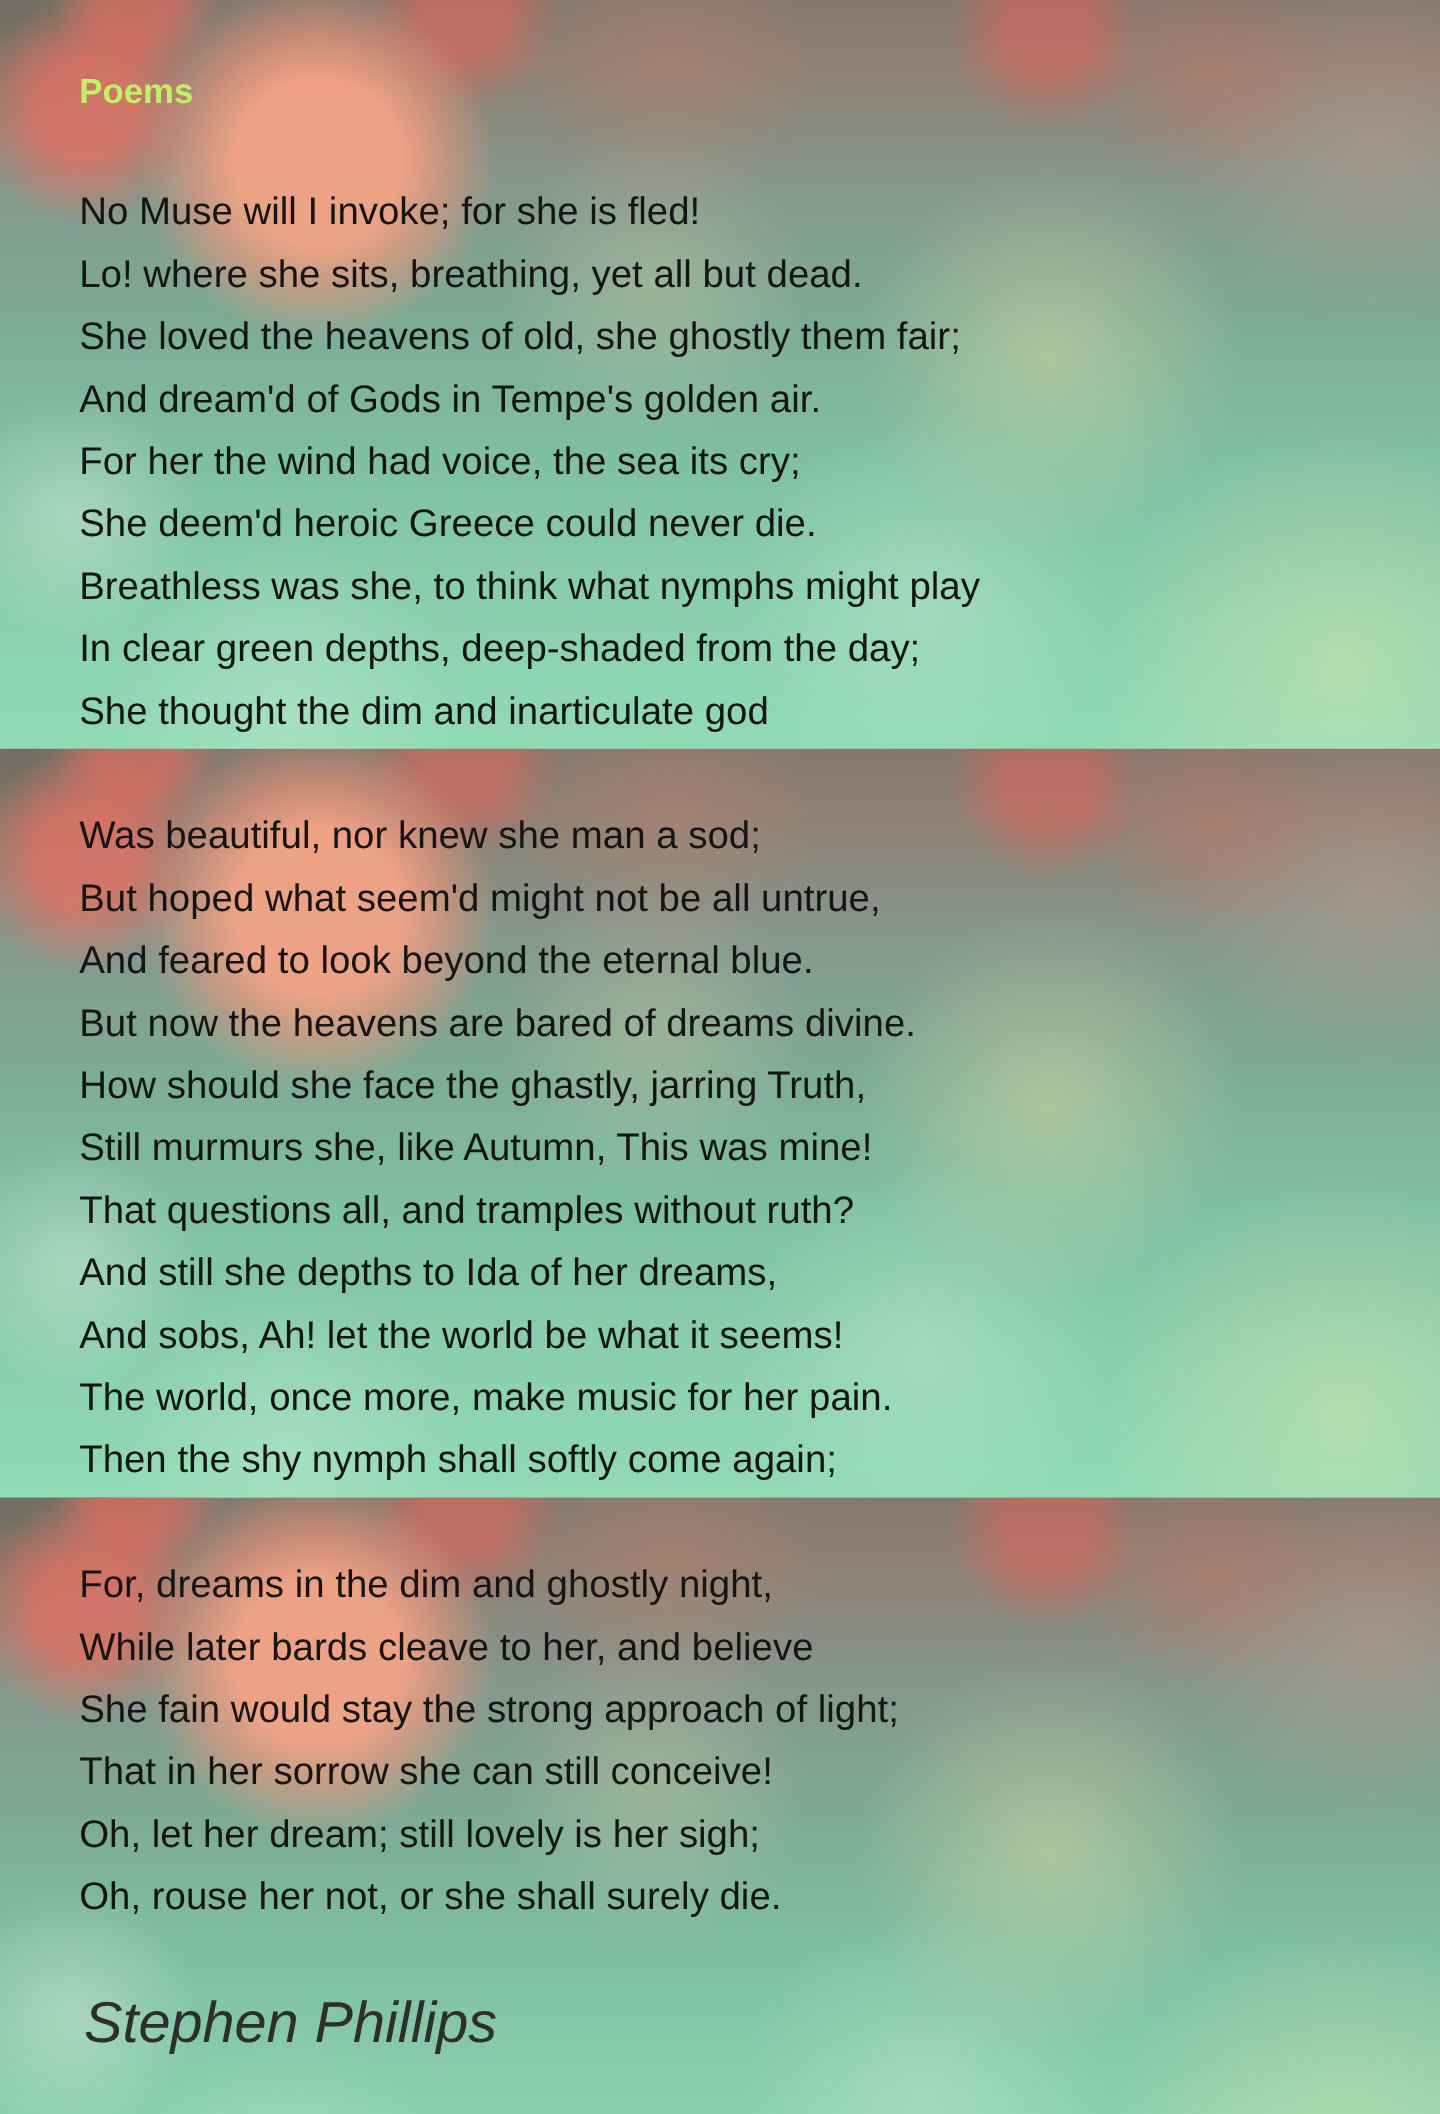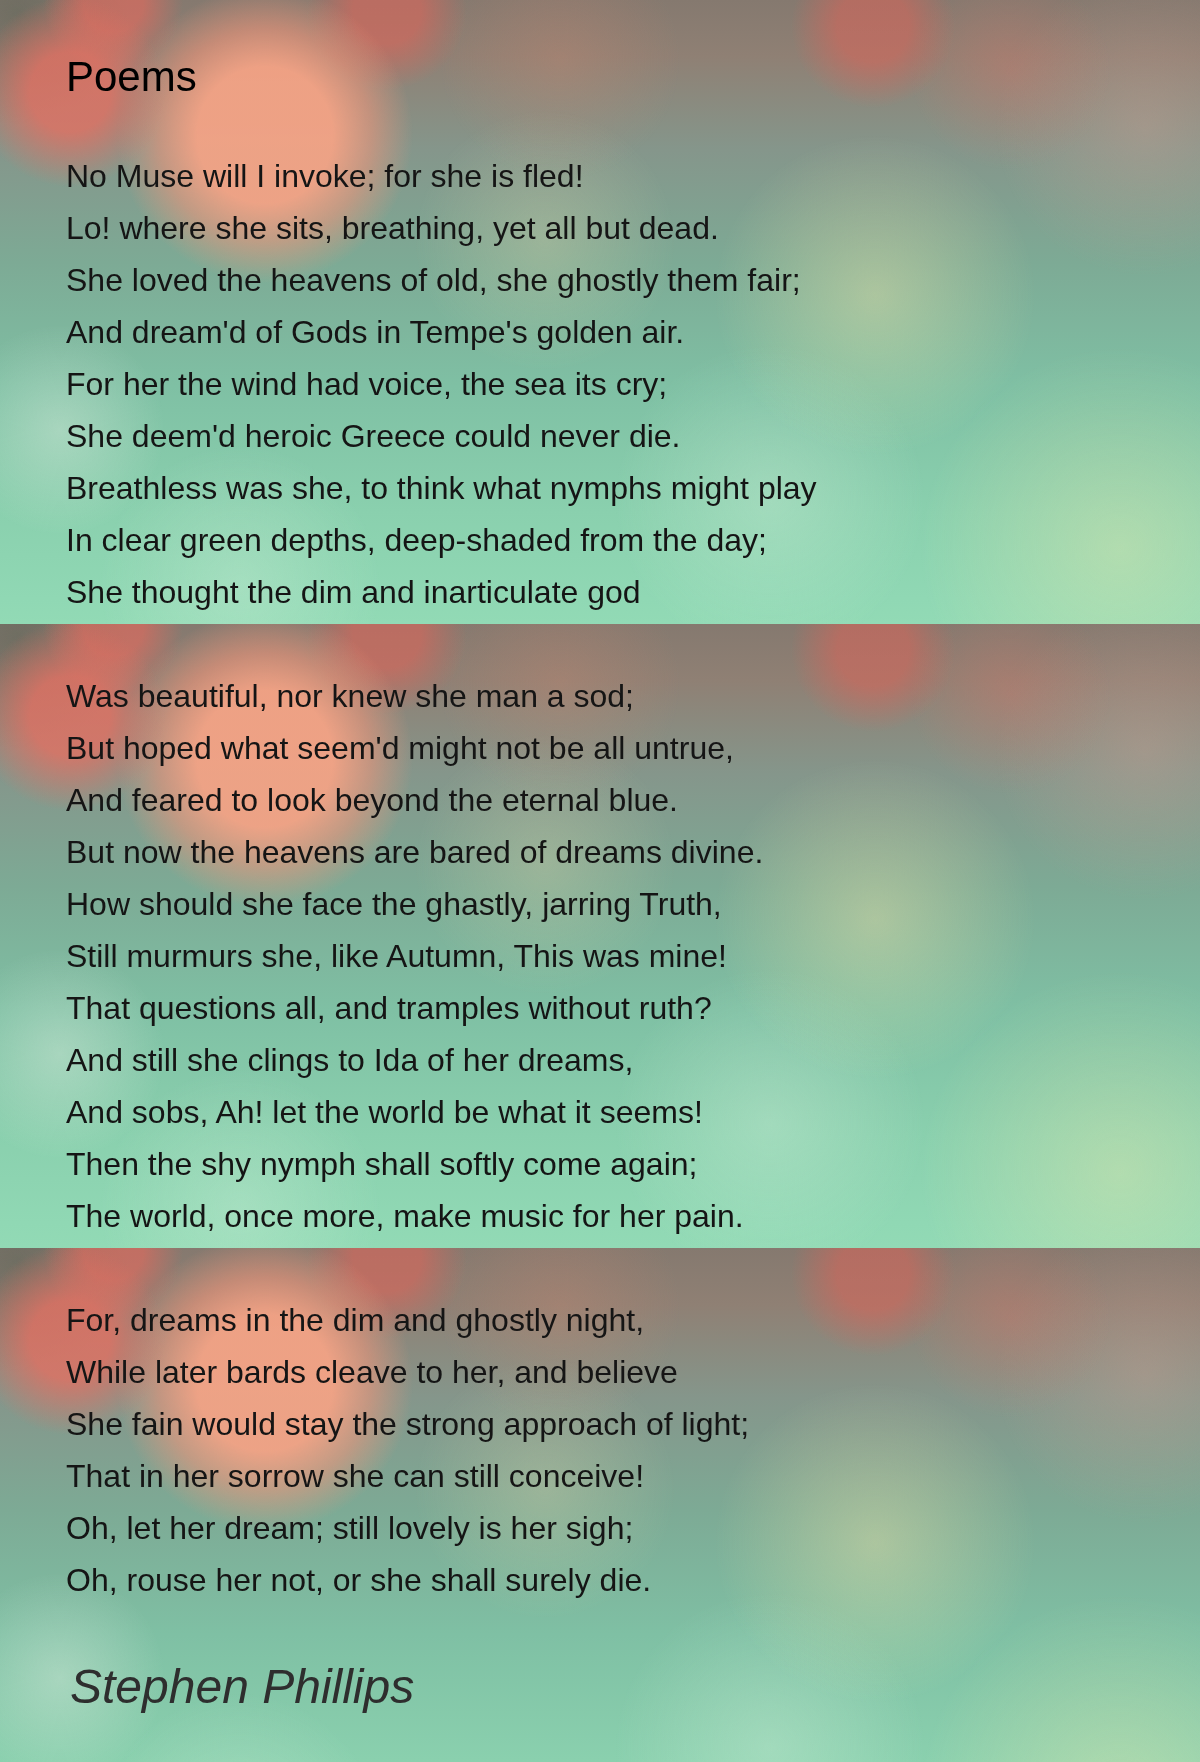--- a/index.html
+++ b/index.html
@@ -37,24 +37,24 @@
       radial-gradient(circle at 1120px 548px, rgba(247,236,172,0.35) 0px, rgba(247,236,172,0) 200px),
       radial-gradient(circle at 240px 585px, rgba(215,242,220,0.3) 0px, rgba(215,242,220,0) 140px),
       radial-gradient(circle at 18px 14px,   rgba(88,97,84,0.5) 0px, rgba(88,97,84,0) 110px),
       linear-gradient(180deg, #85796f 0%, #8f8074 9%, #85968b 24%, #7daa95 42%, #7fc0a4 62%, #8ad0ae 82%, #90d8b4 96%, #92dab5 100%);
   }
   .title {
     position: absolute;
     left: 66px;
     top: 56px;
     margin: 0;
-    font-size: 42px;
-    font-weight: normal;
+    font-size: 29px;
+    font-weight: bold;
     line-height: 42px;
-    color: #000000;
+    color: #bef264;
     white-space: nowrap;
   }
   .stanza {
     position: absolute;
     left: 66px;
     margin: 0;
     white-space: nowrap;
   }
   .stanza .line {
     height: 52px;
@@ -100,24 +100,24 @@
   </div>
 
   <div class="stanza stanza-2">
     <div class="line">Was beautiful, nor knew she man a sod;</div>
     <div class="line">But hoped what seem'd might not be all untrue,</div>
     <div class="line">And feared to look beyond the eternal blue.</div>
     <div class="line">But now the heavens are bared of dreams divine.</div>
     <div class="line">How should she face the ghastly, jarring Truth,</div>
     <div class="line">Still murmurs she, like Autumn, This was mine!</div>
     <div class="line">That questions all, and tramples without ruth?</div>
-    <div class="line">And still she clings to Ida of her dreams,</div>
+    <div class="line">And still she depths to Ida of her dreams,</div>
     <div class="line">And sobs, Ah! let the world be what it seems!</div>
+    <div class="line">The world, once more, make music for her pain.</div>
     <div class="line">Then the shy nymph shall softly come again;</div>
-    <div class="line">The world, once more, make music for her pain.</div>
   </div>
 
   <div class="stanza stanza-3">
     <div class="line">For, dreams in the dim and ghostly night,</div>
     <div class="line">While later bards cleave to her, and believe</div>
     <div class="line">She fain would stay the strong approach of light;</div>
     <div class="line">That in her sorrow she can still conceive!</div>
     <div class="line">Oh, let her dream; still lovely is her sigh;</div>
     <div class="line">Oh, rouse her not, or she shall surely die.</div>
   </div>

